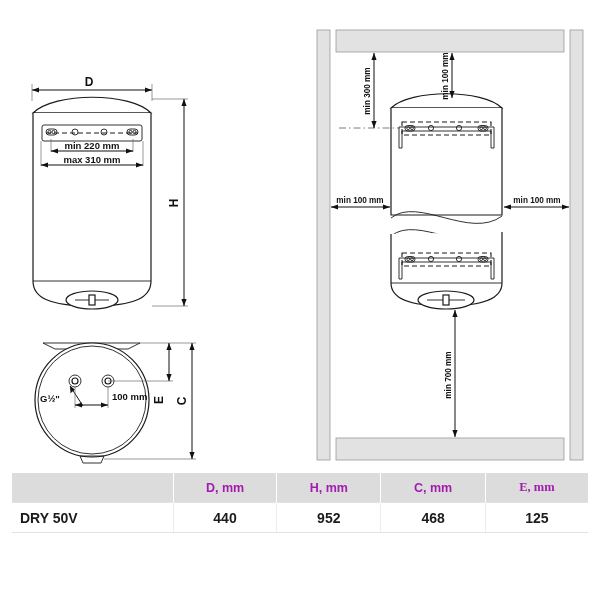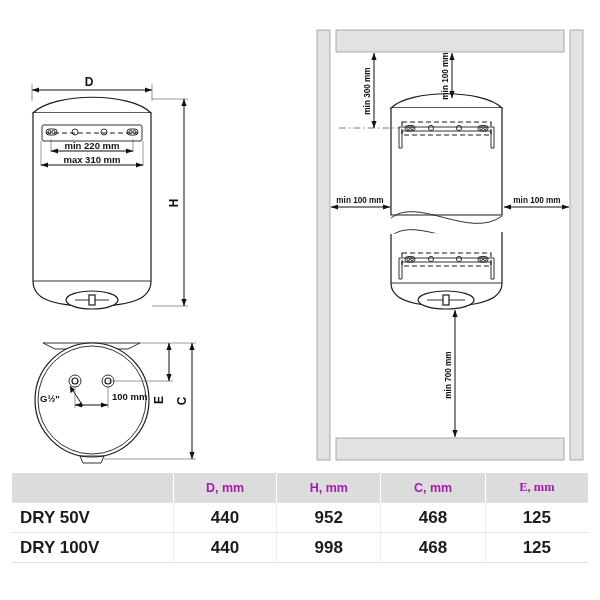--- a/index.html
+++ b/index.html
@@ -54,21 +54,21 @@
   #spec-table thead th:last-child { border-right: none; font-family: Liberation Serif, serif; }
   #spec-table thead th.name-col {
     background: #dcdcdc;
   }
   #spec-table tbody tr {
     background: #ffffff;
   }
   #spec-table tbody td {
     text-align: center;
     font-weight: bold;
-    font-size: 17px;
+    font-size: 14px;
     border-top: 1px solid #e2e2e2;
     border-right: 1px solid #ececec;
   }
   #spec-table tbody td:last-child { border-right: none; }
   #spec-table tbody td.name-col {
     text-align: left;
     padding-left: 8px;
     border-right: 1px solid #ececec;
   }
   #spec-table tbody tr:last-child td {
@@ -341,23 +341,16 @@
       </tr>
     </thead>
     <tbody>
       <tr>
         <td class="name-col">DRY 50V</td>
         <td>440</td>
         <td>952</td>
         <td>468</td>
         <td>125</td>
       </tr>
-      <tr>
-        <td class="name-col">DRY 100V</td>
-        <td>440</td>
-        <td>998</td>
-        <td>468</td>
-        <td>125</td>
-      </tr>
     </tbody>
   </table>
 
 </div>
 
 </body></html>

